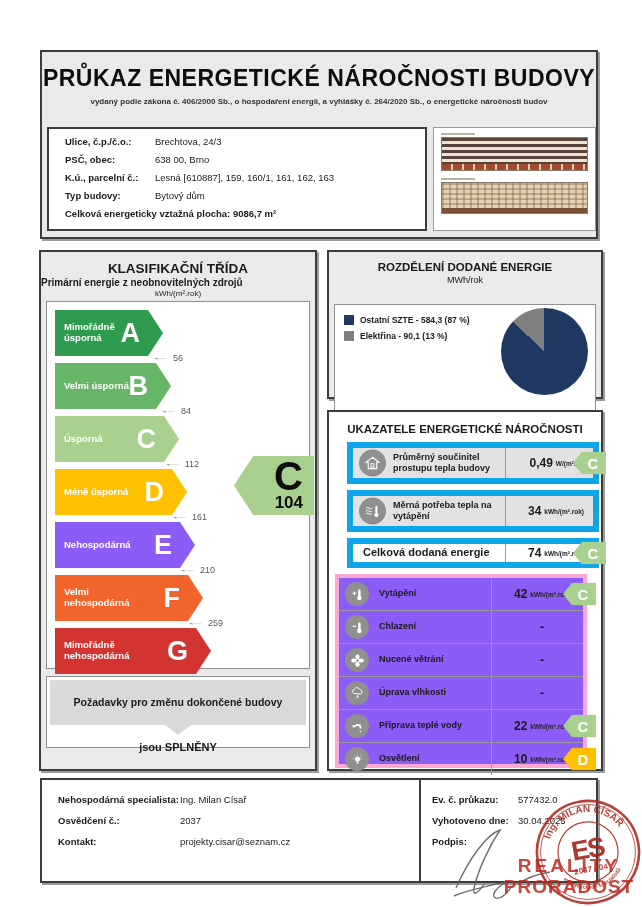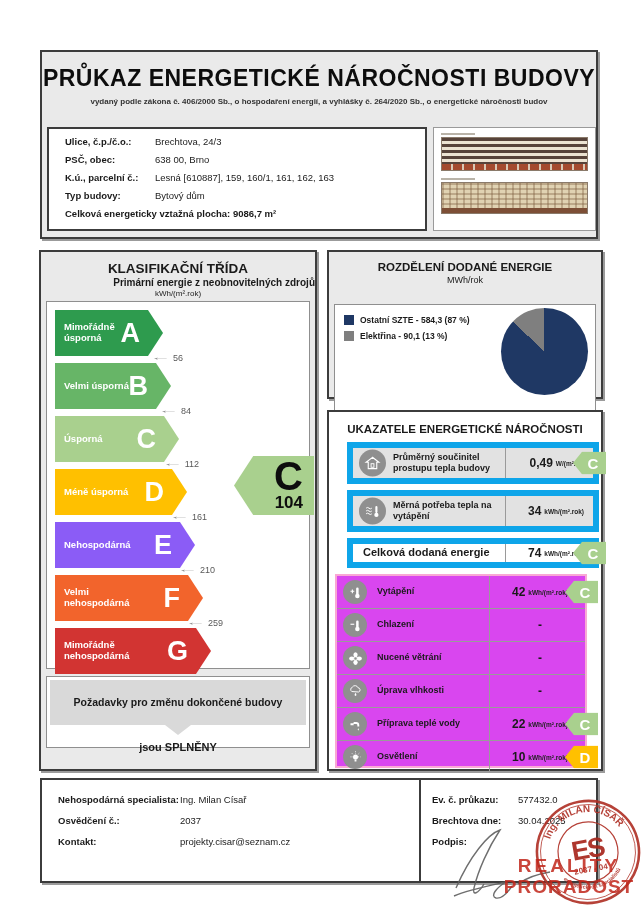--- a/index.html
+++ b/index.html
@@ -19,21 +19,21 @@
   .img-box{left:391px;top:75px;width:163px;height:104px;border:1px solid #9a9a9a;padding:5px 7px;}
   .cap{height:2px;width:34px;background:#b9b3a8;margin-bottom:2px;}
   .facade{border:1px solid #8a7a6a;position:relative;}
   .facade-top{height:32px;background:repeating-linear-gradient(180deg,#57433a 0 3px,#ece3d2 3px 6px),#ece3d2;}
   .facade-top-base{position:absolute;left:0;right:0;bottom:0;height:6px;background:repeating-linear-gradient(90deg,#a34a2e 0 9px,#d9c9b5 9px 11px),#a34a2e;}
   .facade-bot{height:30px;margin-top:9px;background:repeating-linear-gradient(90deg,rgba(122,90,60,.35) 0 2px,rgba(0,0,0,0) 2px 7px),repeating-linear-gradient(180deg,rgba(122,90,60,.35) 0 2px,rgba(0,0,0,0) 2px 5px),#e0d2b2;}
   .facade-bot-base{position:absolute;left:0;right:0;bottom:0;height:5px;background:#7d4f36;}
 
   
   .cls-title{margin-top:9px;text-align:center;font-size:13.5px;font-weight:bold;}
-  .cls-sub{text-align:right;font-size:10px;font-weight:bold;margin-top:1px;}
+  .cls-sub{text-align:left;font-size:10px;font-weight:bold;margin-top:1px;}
   .cls-unit{text-align:center;font-size:8px;margin-top:1px;color:#222;}
   .scale-box{left:5px;top:49px;width:264px;height:368px;padding:8px 0 0 8px;}
   .cls-row{position:relative;height:42px;}
   .cls-arrow{position:absolute;left:0;top:0;height:46px;clip-path:polygon(0 0,calc(100% - 15px) 0,100% 50%,calc(100% - 15px) 100%,0 100%);}
   .cls-label{position:absolute;left:9px;top:50%;transform:translateY(-50%);width:86px;color:#fff;font-weight:bold;font-size:9.5px;line-height:1.15;}
   .cls-letter{position:absolute;right:23px;top:50%;transform:translateY(-50%);color:#fff;font-weight:bold;font-size:27px;}
   .thr{height:11px;font-size:9px;color:#595959;display:flex;align-items:center;justify-content:flex-end;}
   .thr .thr-arrow{display:inline-block;transform:scaleX(2.6);margin-right:9px;font-size:8px;color:#8c8c8c;}
   .w-a{width:108px}.w-b{width:116px}.w-c{width:124px}.w-d{width:132px}.w-e{width:140px}.w-f{width:148px}.w-g{width:156px}
   .t-a{width:128px}.t-b{width:136px}.t-c{width:144px}.t-d{width:152px}.t-e{width:160px}.t-f{width:168px}
@@ -60,21 +60,21 @@
   .ind-title{margin-top:11px;text-align:center;font-size:11.5px;font-weight:bold;}
   .ind-row{position:absolute;left:18px;width:252px;border:6px solid #0ea5e9;background:#fff;box-sizing:border-box;}
   .ind-row.gray{background:#e2e2e2;}
   .icon-circle{position:absolute;left:6px;top:50%;transform:translateY(-50%);width:27px;height:27px;border-radius:50%;background:#8f8f8f;display:flex;align-items:center;justify-content:center;}
   .ind-label{position:absolute;left:40px;top:50%;transform:translateY(-50%);width:105px;font-size:9px;font-weight:bold;line-height:1.25;}
   .ind-label.big{left:10px;width:135px;font-size:11px;}
   .ind-value{position:absolute;left:152px;top:0;bottom:0;width:100px;border-left:1px solid #9a9a9a;display:flex;align-items:center;justify-content:center;}
   .num{font-size:12px;font-weight:bold;}
   .unit{font-size:6.5px;font-weight:bold;color:#222;margin-left:3px;}
   .badge{position:absolute;right:-13px;top:50%;transform:translateY(-50%);width:33px;height:23px;clip-path:polygon(28% 0,100% 0,100% 100%,28% 100%,0 50%);color:#fff;font-weight:bold;font-size:15px;display:flex;align-items:center;justify-content:center;padding-left:7px;box-sizing:border-box;}
-  .rowgrp{position:absolute;left:6px;width:252px;border:2px solid #f9a8d4;box-sizing:border-box;background:#d946ef;}
+  .rowgrp{position:absolute;left:6px;width:252px;border:4px solid #f9a8d4;box-sizing:border-box;background:#8b5cf6;}
   .grp-row{position:relative;height:32px;border-top:1px solid #9a9a9a;}
   .grp-row:first-child{border-top:none;}
 
   
   .foot-row{display:flex;font-size:9.5px;margin-bottom:10px;}
   .foot-row .lbl{font-weight:bold;}
   .foot-left{position:absolute;left:16px;top:14px;}
   .foot-left .lbl{min-width:122px;}
   .foot-right{position:absolute;left:390px;top:14px;}
   .foot-right .lbl{min-width:86px;}
@@ -396,21 +396,21 @@
         <span class="val">projekty.cisar@seznam.cz</span>
       </div>
     </div>
     <div class="foot-divider"></div>
     <div class="foot-right">
       <div class="foot-row">
         <span class="lbl">Ev. č. průkazu:</span>
         <span class="val">577432.0</span>
       </div>
       <div class="foot-row">
-        <span class="lbl">Brechtova dne:</span>
+        <span class="lbl">Vyhotoveno dne:</span>
         <span class="val">30.04.2025</span>
       </div>
       <div class="foot-row">
         <span class="lbl">Podpis:</span>
       </div>
     </div>
   </div>
 
   <svg id="signature" width="110" height="80" viewBox="0 0 110 80">
     <g fill="none" stroke="#5f5f5f" stroke-width="1.4" opacity="0.9">

